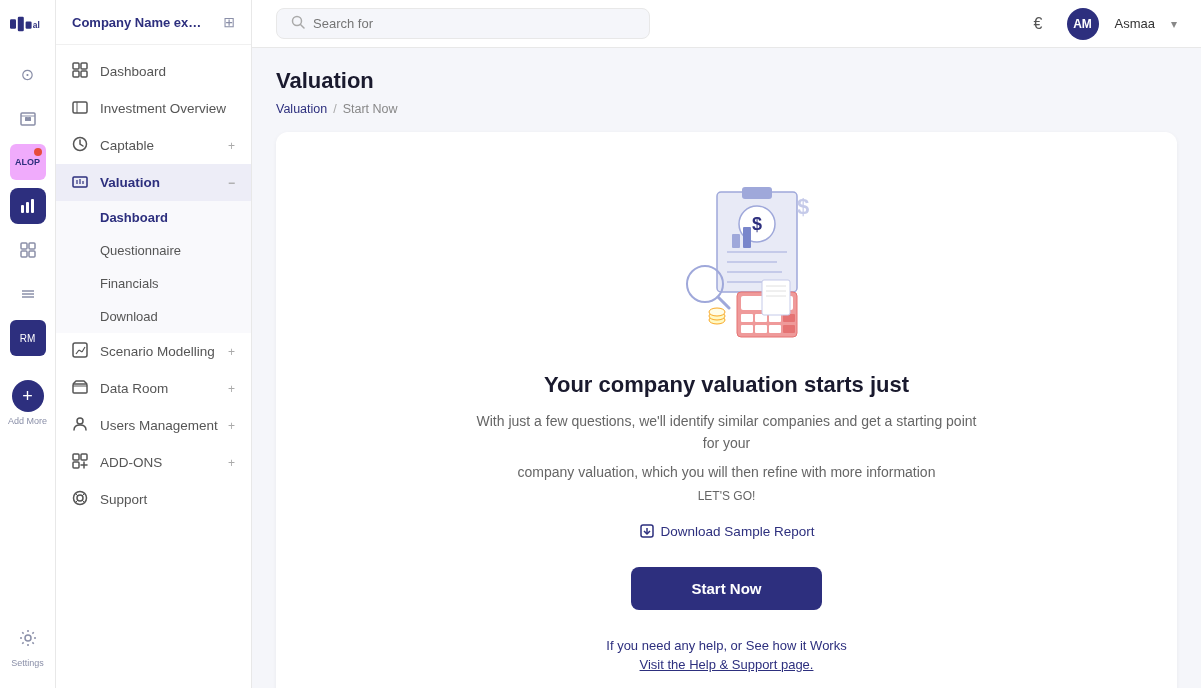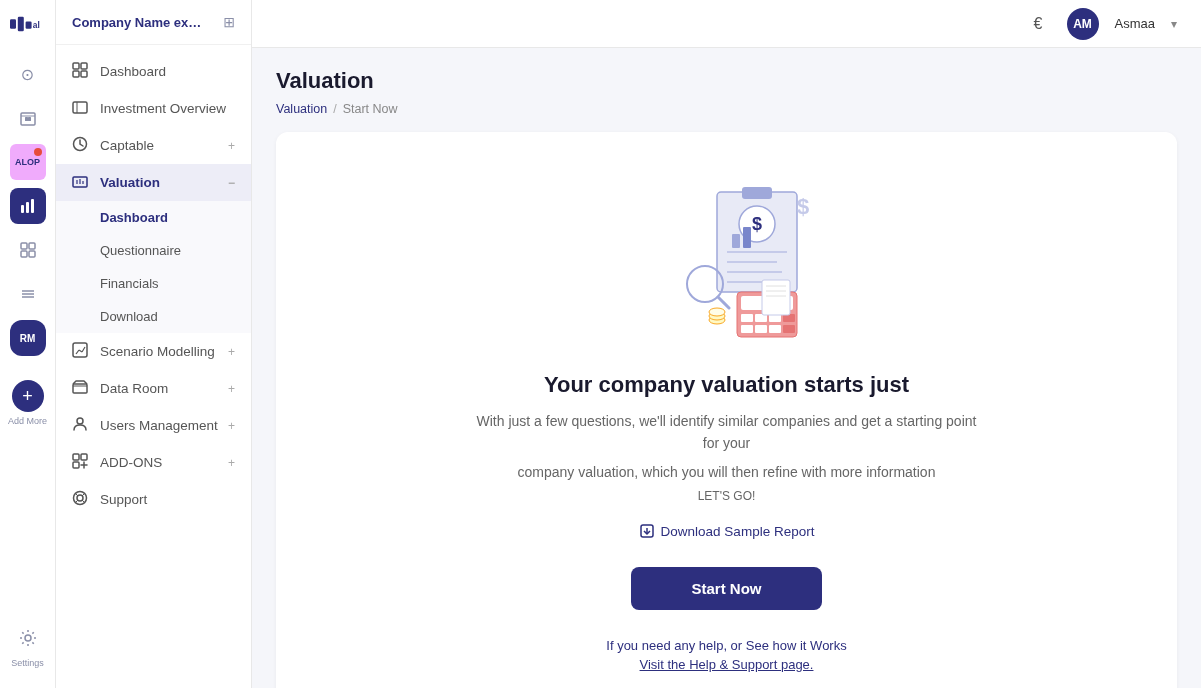--- a/index.html
+++ b/index.html
@@ -325,21 +325,21 @@
         <rect x="10" y="10" width="6" height="6" rx="1" stroke="#8a8fa8" stroke-width="1.5"></rect>
       </svg>
   </div>
   <div class="rail-icon">
     <svg width="18" height="18" viewBox="0 0 18 18" fill="none">
         <line x1="3" y1="6" x2="15" y2="6" stroke="#8a8fa8" stroke-width="1.5"></line>
         <line x1="3" y1="9" x2="15" y2="9" stroke="#8a8fa8" stroke-width="1.5"></line>
         <line x1="3" y1="12" x2="15" y2="12" stroke="#8a8fa8" stroke-width="1.5"></line>
       </svg>
   </div>
-  <div class="rail-icon" style="font-size:10px; font-weight:700; color:#fff; background:#2d2f7e; border-radius:12px;">RM</div>
+  <div class="rail-icon" style="font-size:10px; font-weight:400; color:#fff; background:#2d2f7e; border-radius:6px;">RM</div>
 
   <div style="margin-top:12px; display:flex; flex-direction:column; align-items:center; gap:2px;">
     <div class="rail-add">+</div>
     <span class="rail-add-label">Add More</span>
   </div>
 
   <div class="rail-spacer"></div>
 
   <div style="display:flex; flex-direction:column; align-items:center; gap:2px; margin-bottom:8px;">
     <div class="rail-settings">
@@ -482,20 +482,29 @@
           </svg>
       </span>
       <span>Support</span>
     </div>
   </div>
 </div>
 
 <div class="main">
 
   <div class="topbar">
+    <div class="search-box">
+      <span class="search-icon">
+        <svg width="14" height="14" viewBox="0 0 14 14" fill="none">
+            <circle cx="6" cy="6" r="4.5" stroke="#aaa" stroke-width="1.5"></circle>
+            <line x1="9.5" y1="9.5" x2="13" y2="13" stroke="#aaa" stroke-width="1.5" stroke-linecap="round"></line>
+          </svg>
+      </span>
+      <input class="search-input" type="text" placeholder="Search for" style="">
+    </div>
     <div class="topbar-spacer"></div>
     <span class="topbar-currency">€</span>
     <div class="topbar-avatar">AM</div>
     <span class="topbar-username">Asmaa</span>
     <span class="topbar-chevron">▾</span>
   </div>
 
   <div class="content">
     <h1 class="page-title">Valuation</h1>
     <div class="breadcrumb">

